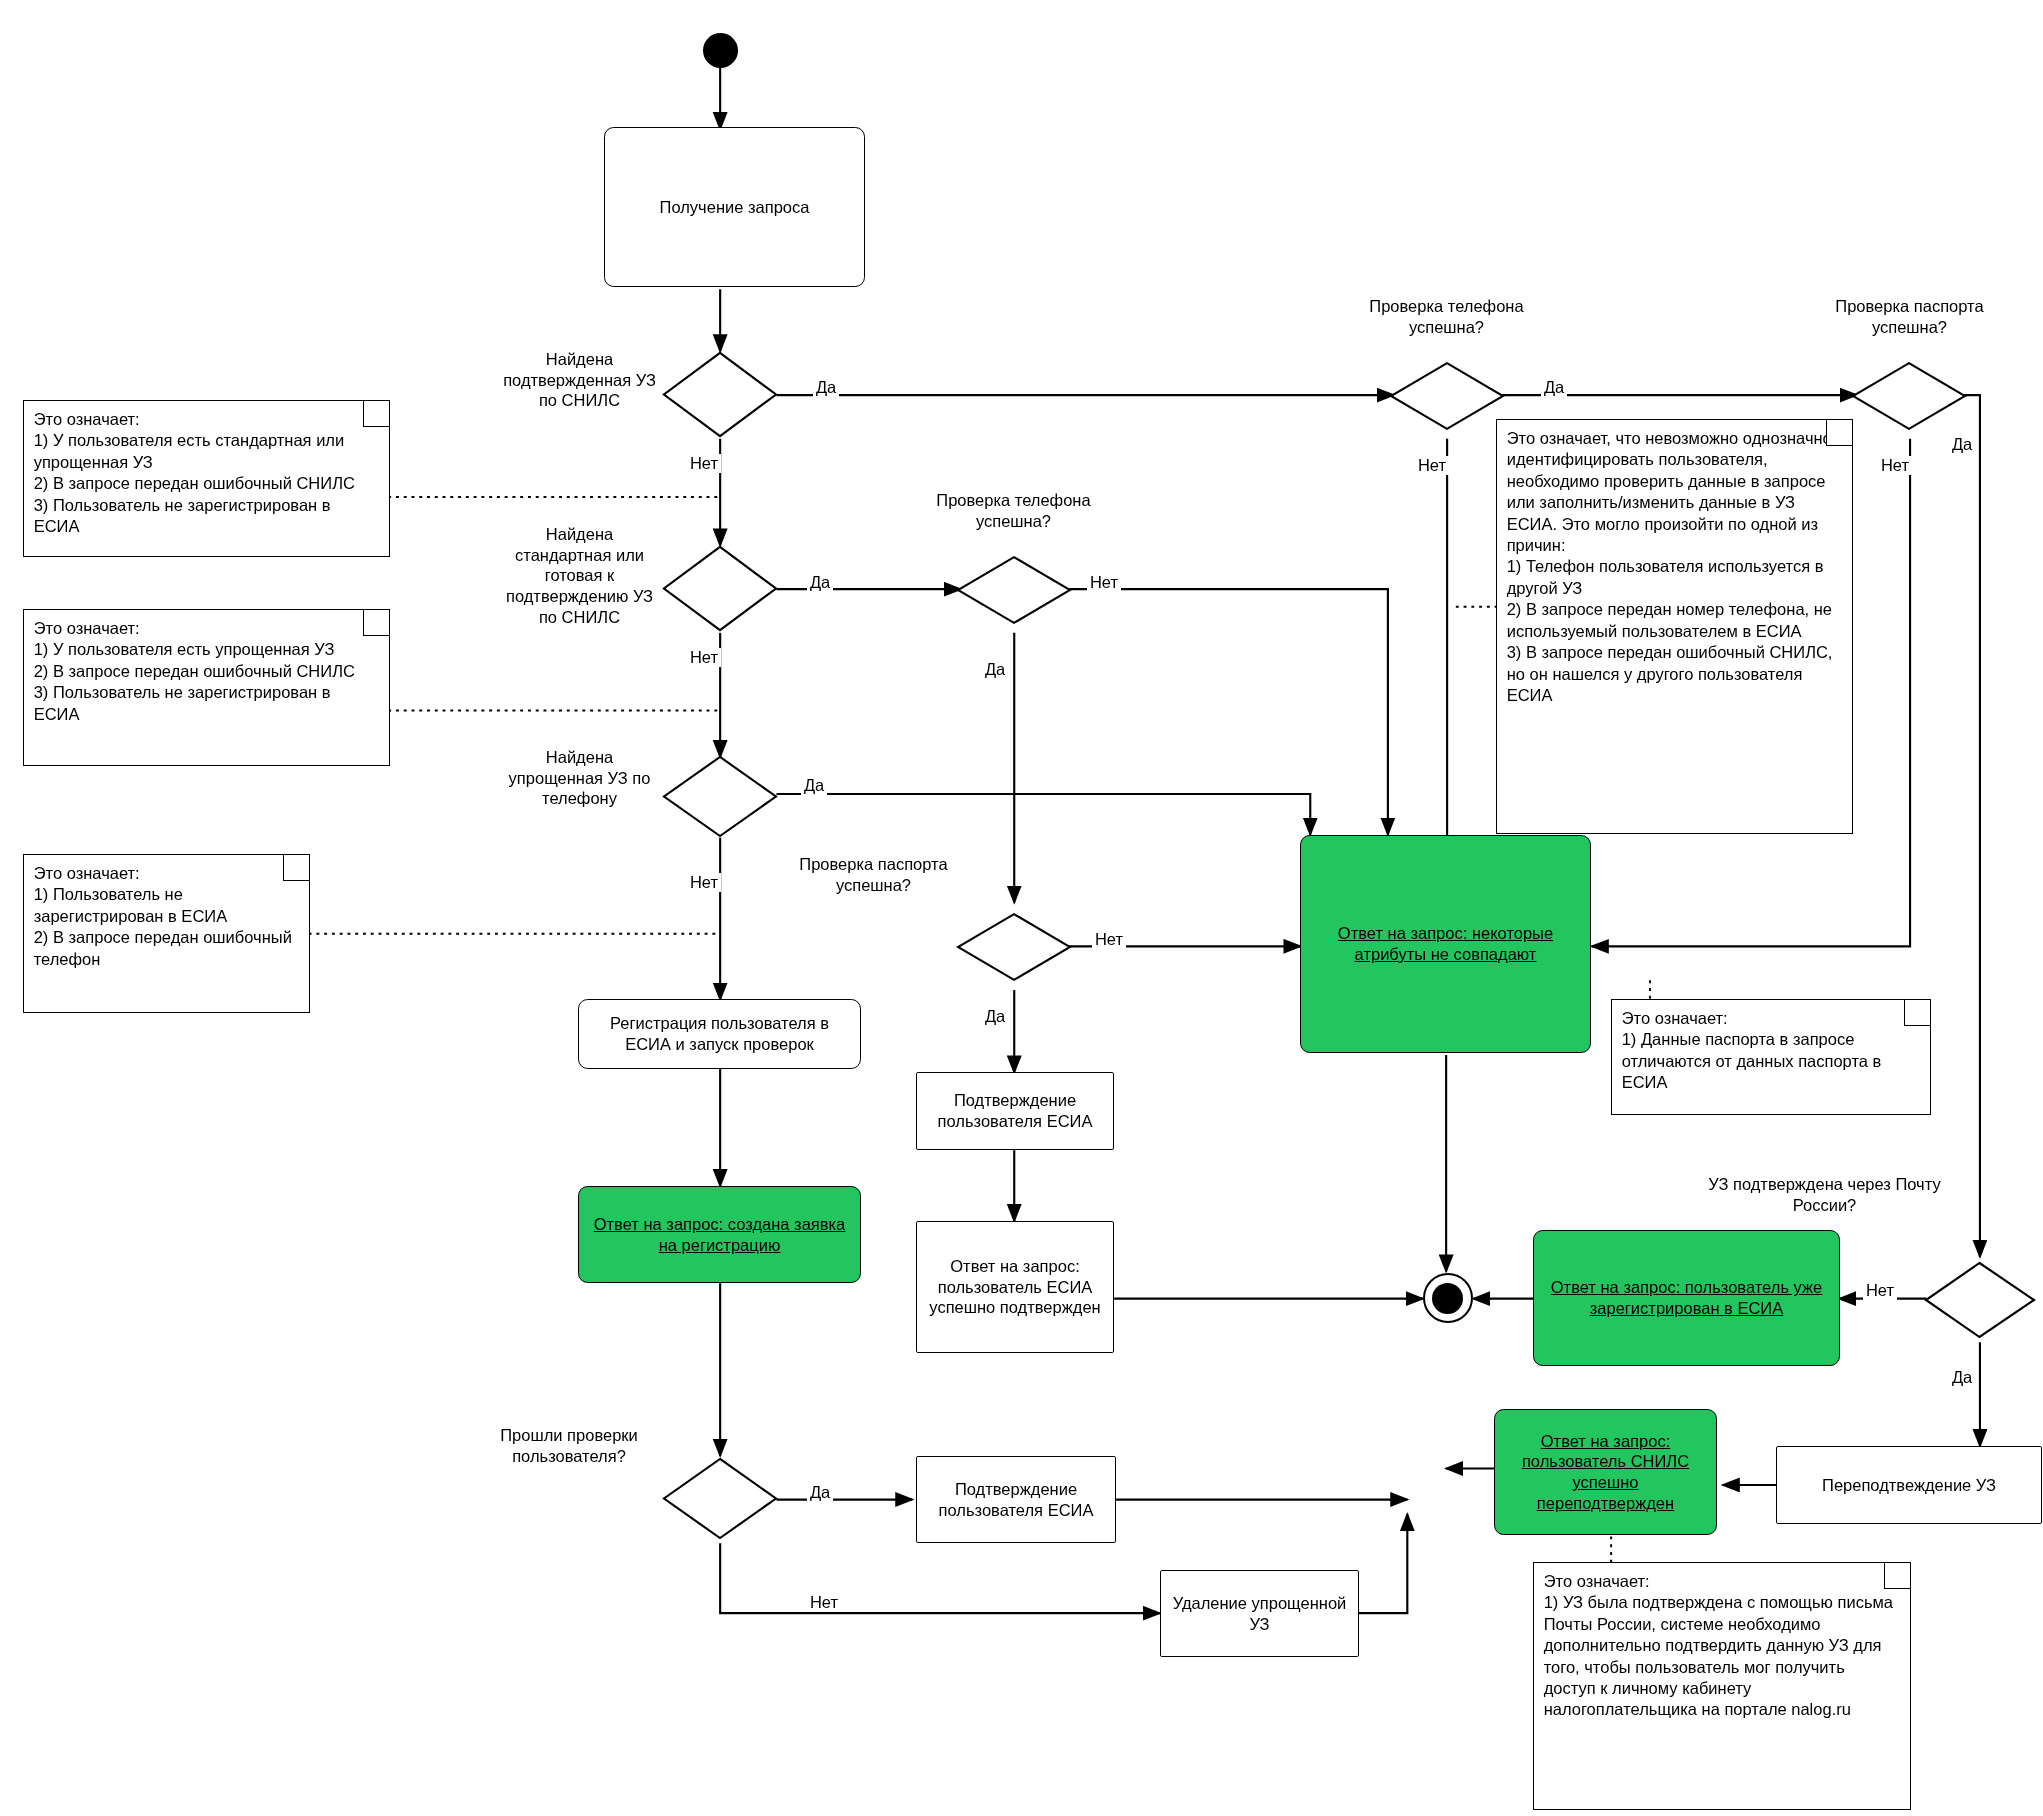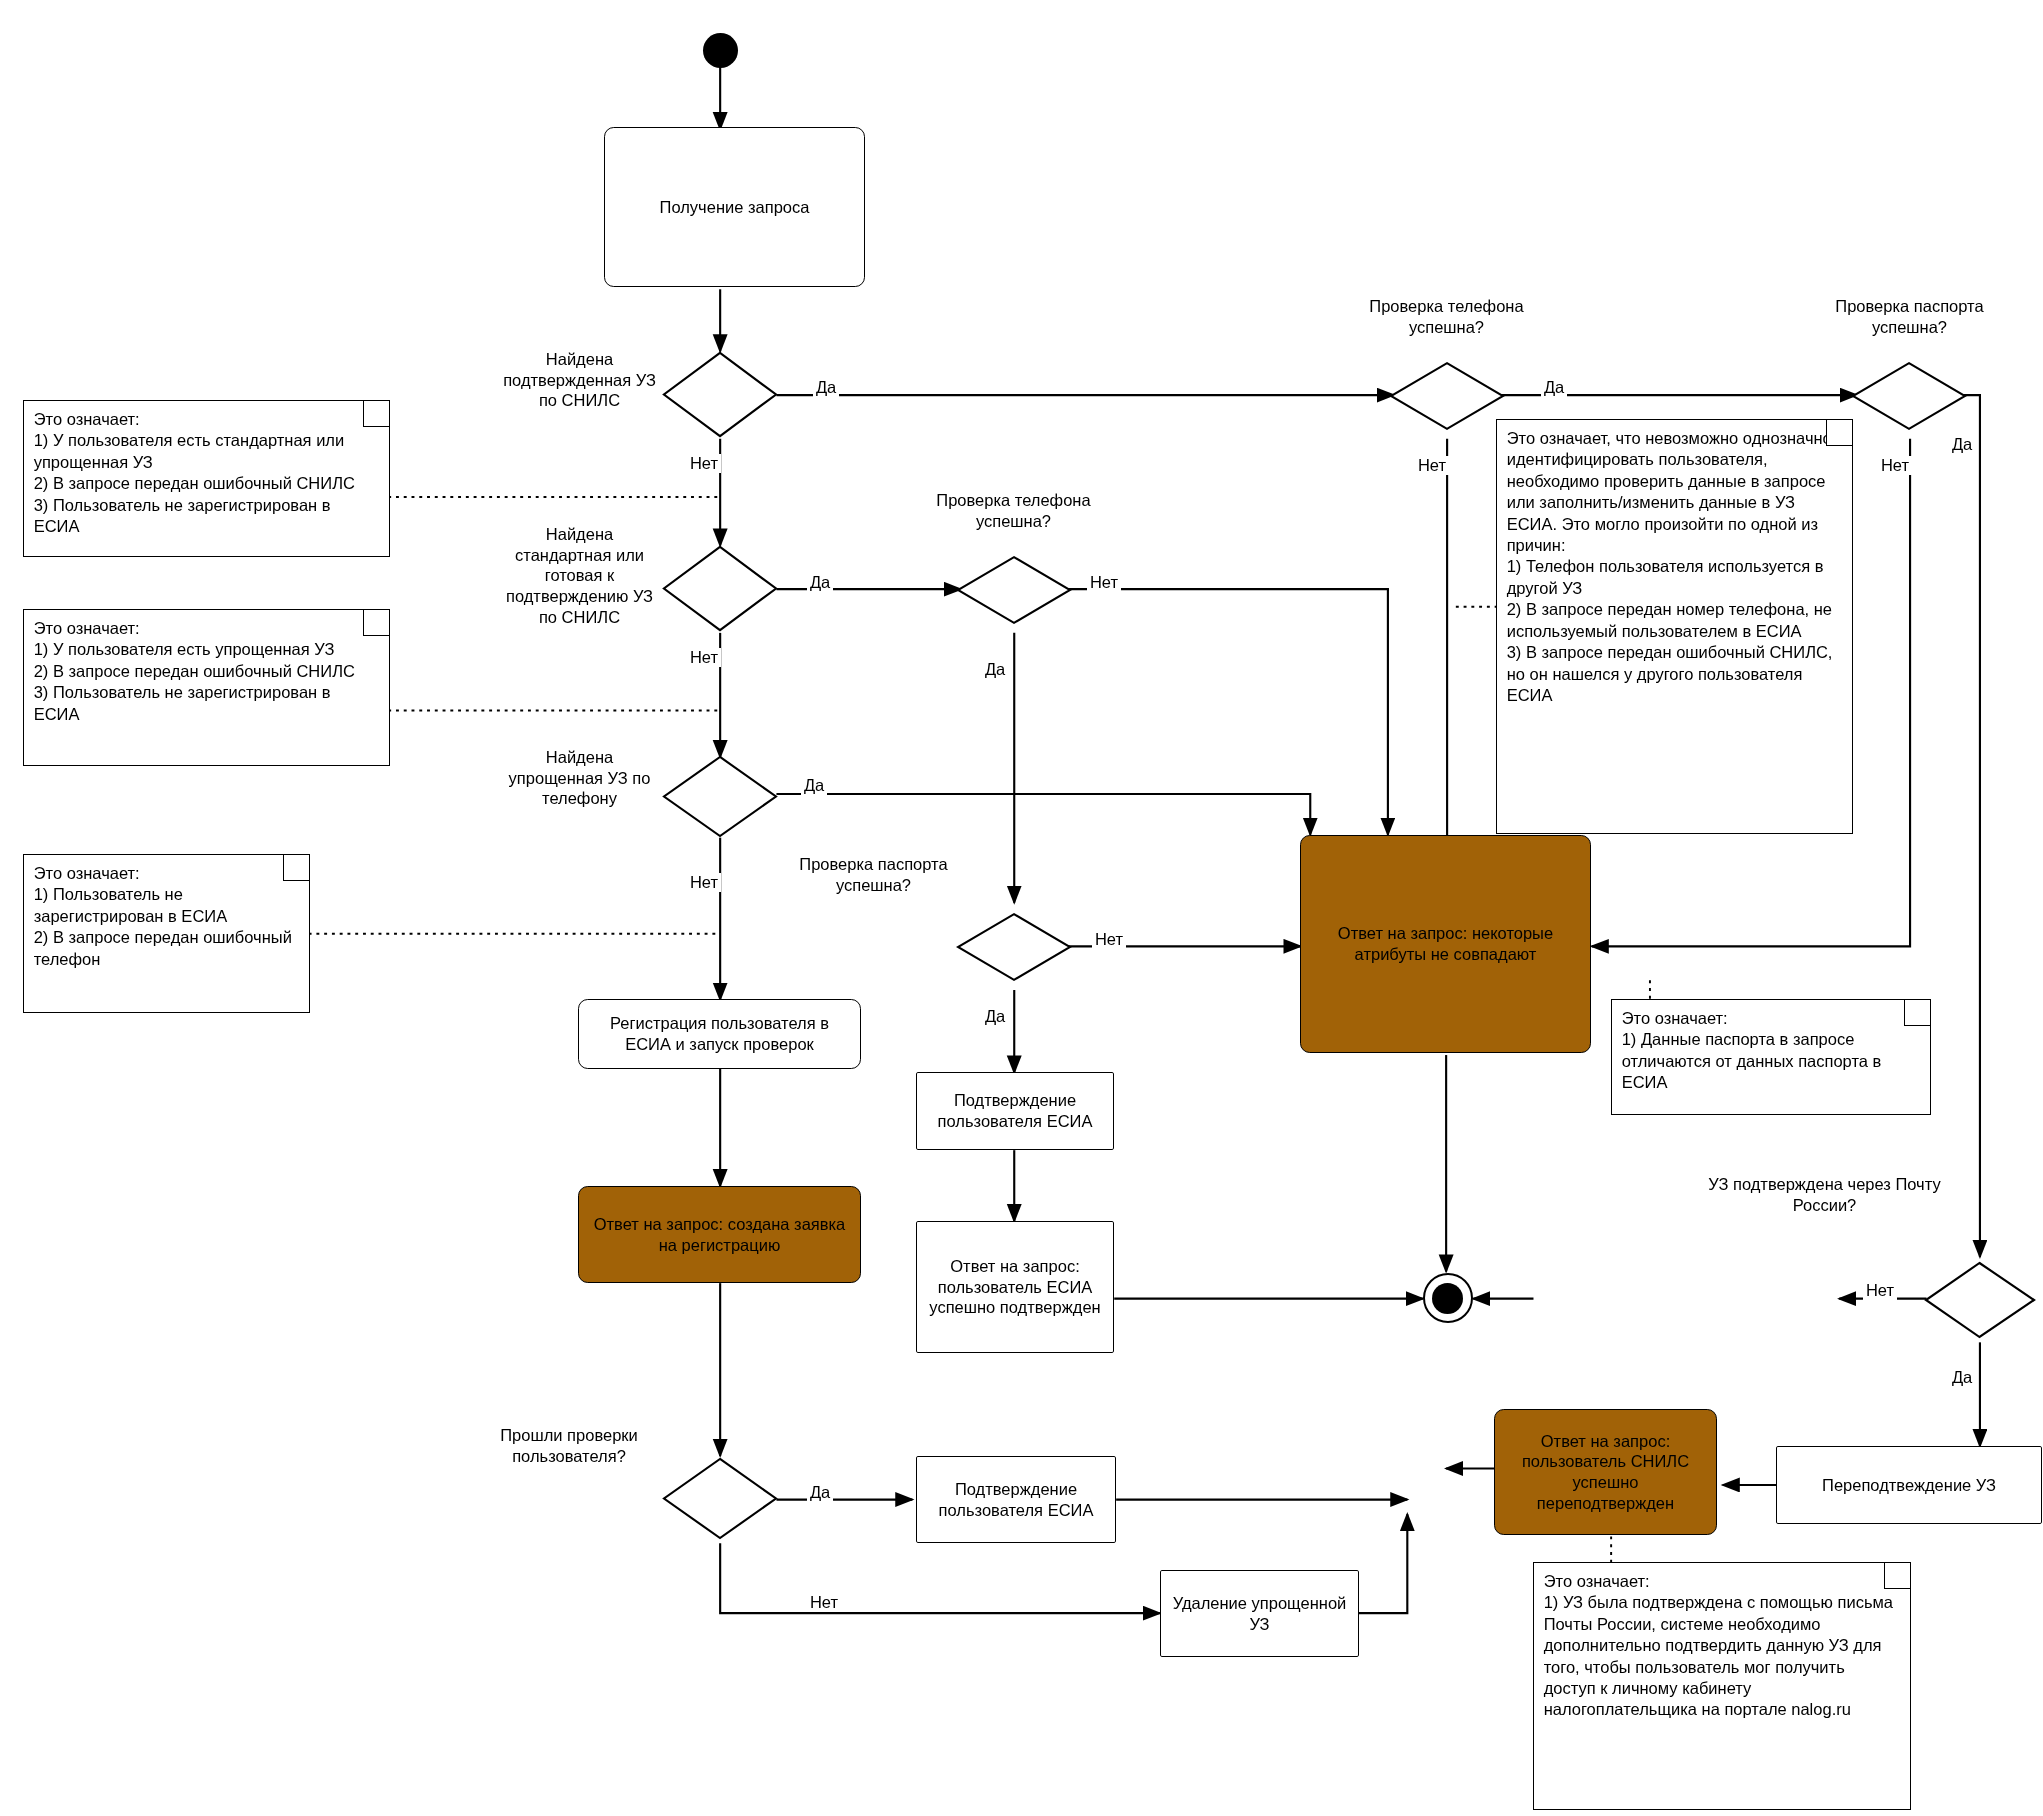--- a/index.html
+++ b/index.html
@@ -1,21 +1,21 @@
 <!DOCTYPE html>
 <html><head>
 <meta charset="utf-8">
 <style>
   html,body{margin:0;padding:0;background:#fff;}
   body{width:2044px;height:1817px;position:relative;font-family:"Liberation Sans",sans-serif;}
   #canvas{position:absolute;left:0;top:0;width:2044px;height:1817px;}
   .node{position:absolute;box-sizing:border-box;display:flex;align-items:center;justify-content:center;text-align:center;font-size:16.5px;line-height:1.25;color:#000;}
   .rect{border:1.9px solid #000;background:#fff;border-radius:9.7px;}
   .rect.sq{border-radius:1.9px;}
-  .rect.shaded{background:#a16207;}
+  .rect.shaded{background:#22c55e;text-decoration:underline;}
   .label{position:absolute;font-size:16.5px;line-height:1.25;color:#000;text-align:center;}
   .elabel{position:absolute;font-size:16.5px;color:#000;background:#fff;padding:0 2.9px;text-align:center;}
   .note{position:absolute;box-sizing:border-box;border:1.9px solid #000;background:#fff;font-size:16.5px;line-height:1.3;color:#000;padding:7.8px 9.7px;text-align:left;}
   .note .fold{position:absolute;top:0;right:0;width:25px;height:25px;background:#fff;border-left:1.9px solid #000;border-bottom:1.9px solid #000;}
   .diamond{position:absolute;}
   .start-dot{position:absolute;border-radius:50%;background:#000;}
   .end-outer{position:absolute;border-radius:50%;border:2.9px solid #000;background:#fff;box-sizing:border-box;}
   .end-inner{position:absolute;border-radius:50%;background:#000;}
   svg.edges{position:absolute;left:0;top:0;width:2044px;height:1817px;overflow:visible;}
 </style>
@@ -188,20 +188,23 @@
     <span style="padding:0 7.8px;">Подтверждение пользователя ЕСИА</span>
   </div>
 
   <div class="node rect sq" style="left:916px;top:1221px;width:198px;height:132px;">
     <span style="padding:0 7.8px;">Ответ на запрос: пользователь ЕСИА успешно подтвержден</span>
   </div>
 
   <div class="end-outer" style="left:1423px;top:1273px;width:50px;height:50px;"></div>
   <div class="end-inner" style="left:1432px;top:1283px;width:31px;height:31px;"></div>
 
+  <div class="node rect shaded" style="left:1533px;top:1230px;width:307px;height:136px;">
+    <span style="padding:0 11.6px;">Ответ на запрос: пользователь уже зарегистрирован в ЕСИА</span>
+  </div>
 
   <div class="node rect sq" style="left:1776px;top:1446px;width:266px;height:78px;">
     <span style="padding:0 7.8px;">Переподтвеждение УЗ</span>
   </div>
 
   <div class="node rect shaded" style="left:1494px;top:1409px;width:223px;height:126px;">
     <span style="padding:0 7.8px;">Ответ на запрос: пользователь СНИЛС успешно переподтвержден</span>
   </div>
 
   <div class="node rect sq" style="left:916px;top:1456px;width:200px;height:87px;">

